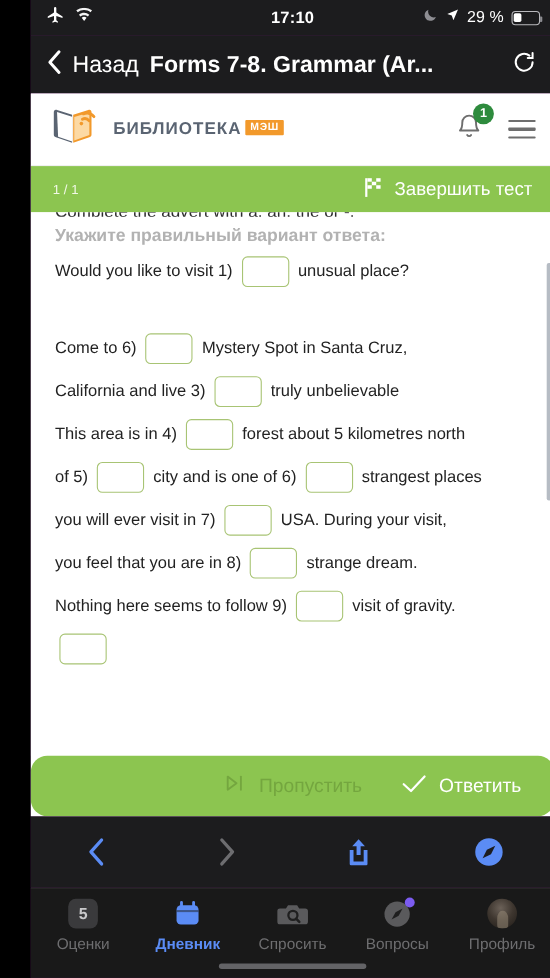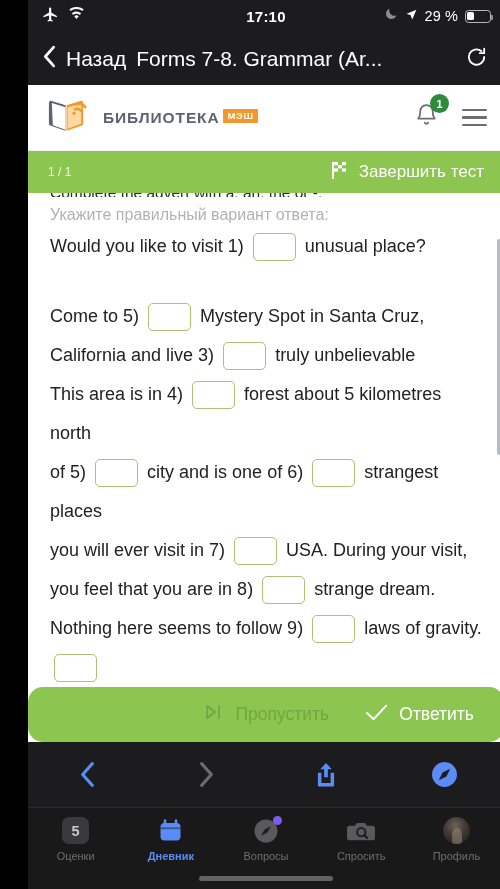--- a/index.html
+++ b/index.html
@@ -57,21 +57,21 @@
 
   
   .navbar {
     height: 53px; background: #1c1c1e;
     display: flex; align-items: center; padding: 0 14px;
     flex: 0 0 auto; position: relative;
   }
   .nav-back { display: flex; align-items: center; gap: 9px; color: #fff; }
   .nav-back-label { font-size: 21px; font-weight: 400; }
   .nav-title {
-    font-size: 21px; font-weight: normal; color: #fff;
+    font-size: 21px; font-weight: bold; color: #fff;
     margin-left: 10px; white-space: nowrap; overflow: hidden;
   }
   .nav-reload { position: absolute; right: 16px; top: 50%; transform: translateY(-50%); }
 
   
   .page { flex: 1 1 auto; position: relative; overflow: hidden; background: #fff; }
 
   .site-header {
     height: 66px; background: #fff;
     display: flex; align-items: center; padding: 0 17px;
@@ -118,24 +118,24 @@
     top: 108px; bottom: 55px;
     background: #fff; overflow: hidden;
     padding: 0 22px;
   }
   .clipped-instruction {
     font-size: 15.5px; color: #2c2c2c;
     margin-top: -9px; height: 13px; overflow: hidden;
     white-space: nowrap;
   }
   .hint {
-    font-size: 16px; color: #b2b2b2; margin-top: 9px;
+    font-size: 16px; color: #b2b2b2; margin-top: 9px; font-weight: bold;
   }
   .q-text {
-    font-size: 18px; color: #222; line-height: 39px;
+    font-size: 15px; color: #222; line-height: 39px;
     margin-top: 3px;
   }
   .q-text p { margin: 0; }
   .gap-line { height: 31px; }
   .blank {
     display: inline-block; vertical-align: middle;
     width: 43px; height: 28px; background: #fff;
     border: 1.6px solid #a8c474; border-radius: 5px;
     margin: 0 4px;
   }
@@ -169,21 +169,21 @@
   
   .tabbar {
     height: 82px; background: #191919; flex: 0 0 auto;
     display: flex; align-items: flex-start; padding-top: 9px;
     border-top: 1px solid #2a2a2a;
   }
   .tab {
     flex: 1; display: flex; flex-direction: column;
     align-items: center; gap: 6px;
   }
-  .tab-label { font-size: 11px; color: #6e6e70; }
+  .tab-label { font-size: 14px; color: #6e6e70; }
   .tab.active .tab-label { color: #5b8cf5; font-weight: bold; }
   .tab-icon { height: 27px; display: flex; align-items: center; justify-content: center; position: relative; }
   .grade-square {
     width: 27px; height: 27px; border-radius: 7px; background: #3a3a3c;
     color: #c9c9cb; font-size: 14.5px; font-weight: bold;
     display: flex; align-items: center; justify-content: center;
   }
   .purple-dot {
     position: absolute; top: -1px; right: -3px;
     width: 9px; height: 9px; border-radius: 50%; background: #7c5cf0;
@@ -326,21 +326,21 @@
       <div class="q-text">
         <p>
           <span>Would you like to visit 1)</span>
           <span class="blank"></span>
           <span>unusual place?</span>
         </p>
 
         <div class="gap-line"></div>
 
         <p>
-          <span>Come to 5)</span>
+          <span>Come to 6)</span>
           <span class="blank"></span>
           <span>Mystery Spot in Santa Cruz,</span>
         </p>
         <p>
           <span>California and live 3)</span>
           <span class="blank"></span>
           <span>truly unbelievable</span>
         </p>
         <p>
           <span>This area is in 4)</span>
@@ -360,21 +360,21 @@
           <span>USA. During your visit,</span>
         </p>
         <p>
           <span>you feel that you are in 8)</span>
           <span class="blank"></span>
           <span>strange dream.</span>
         </p>
         <p>
           <span>Nothing here seems to follow 9)</span>
           <span class="blank"></span>
-          <span>laws of gravity.</span>
+          <span>visit of gravity.</span>
         </p>
         <p>
           <span class="blank"></span>
         </p>
       </div>
     </div>
 
     <div class="scrollbar"></div>
 
     <div class="action-bar">
@@ -438,42 +438,42 @@
           <path d="M7.5 2.5v3M18.5 2.5v3" stroke="#5b8cf5" stroke-width="2.6" stroke-linecap="round"></path>
           <rect x="3" y="5" width="20" height="17.5" rx="4" fill="#5b8cf5"></rect>
           <rect x="3" y="9.3" width="20" height="1.9" fill="#1f1f1f" opacity=".5"></rect>
         </svg>
       </span>
       <span class="tab-label">Дневник</span>
     </div>
 
     <div class="tab">
       <span class="tab-icon">
-        <svg width="26" height="26" viewBox="0 0 26 26">
-          <circle cx="13" cy="13" r="11.5" fill="#5a5a5c"></circle>
-          <path d="M18 8 11.6 11.4 8 17.8 14.4 14.4z" fill="#1f1f1f"></path>
-        </svg>
-        <span class="purple-dot"></span>
-      </span>
-      <span class="tab-label">Вопросы</span>
-    </div>
-
-    <div class="tab">
-      <span class="tab-icon">
         <svg width="29" height="24" viewBox="0 0 28 23">
           <path d="M3 6.5h5.2l1.8-2.8h8l1.8 2.8H25a2.5 2.5 0 0 1 2.5 2.5v9A2.5 2.5 0 0 1 25 20.5H3A2.5 2.5 0 0 1 .5 18V9A2.5 2.5 0 0 1 3 6.5z" fill="#5a5a5c" transform="translate(-0.5,0)"></path>
           <circle cx="13.8" cy="12.6" r="4" fill="none" stroke="#1f1f1f" stroke-width="2"></circle>
           <path d="M16.8 15.6 19.4 18.3" stroke="#1f1f1f" stroke-width="2.2" stroke-linecap="round"></path>
         </svg>
       </span>
       <span class="tab-label">Спросить</span>
     </div>
 
     <div class="tab">
       <span class="tab-icon">
+        <svg width="26" height="26" viewBox="0 0 26 26">
+          <circle cx="13" cy="13" r="11.5" fill="#5a5a5c"></circle>
+          <path d="M18 8 11.6 11.4 8 17.8 14.4 14.4z" fill="#1f1f1f"></path>
+        </svg>
+        <span class="purple-dot"></span>
+      </span>
+      <span class="tab-label">Вопросы</span>
+    </div>
+
+    <div class="tab">
+      <span class="tab-icon">
         <span class="avatar"></span>
       </span>
       <span class="tab-label">Профиль</span>
     </div>
 
     <div class="home-indicator"></div>
   </div>
 
 </div>
 

